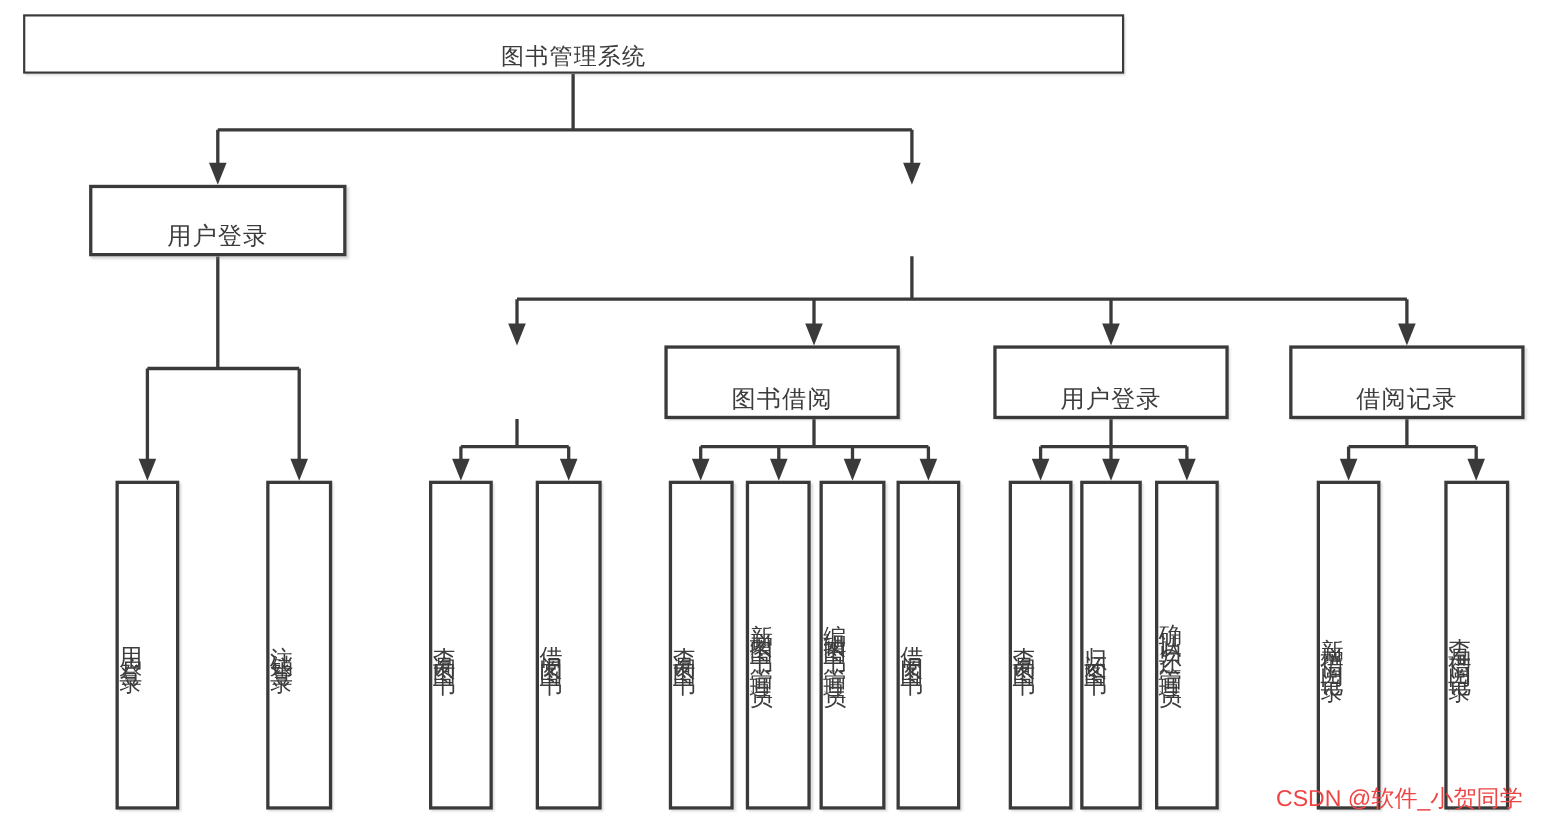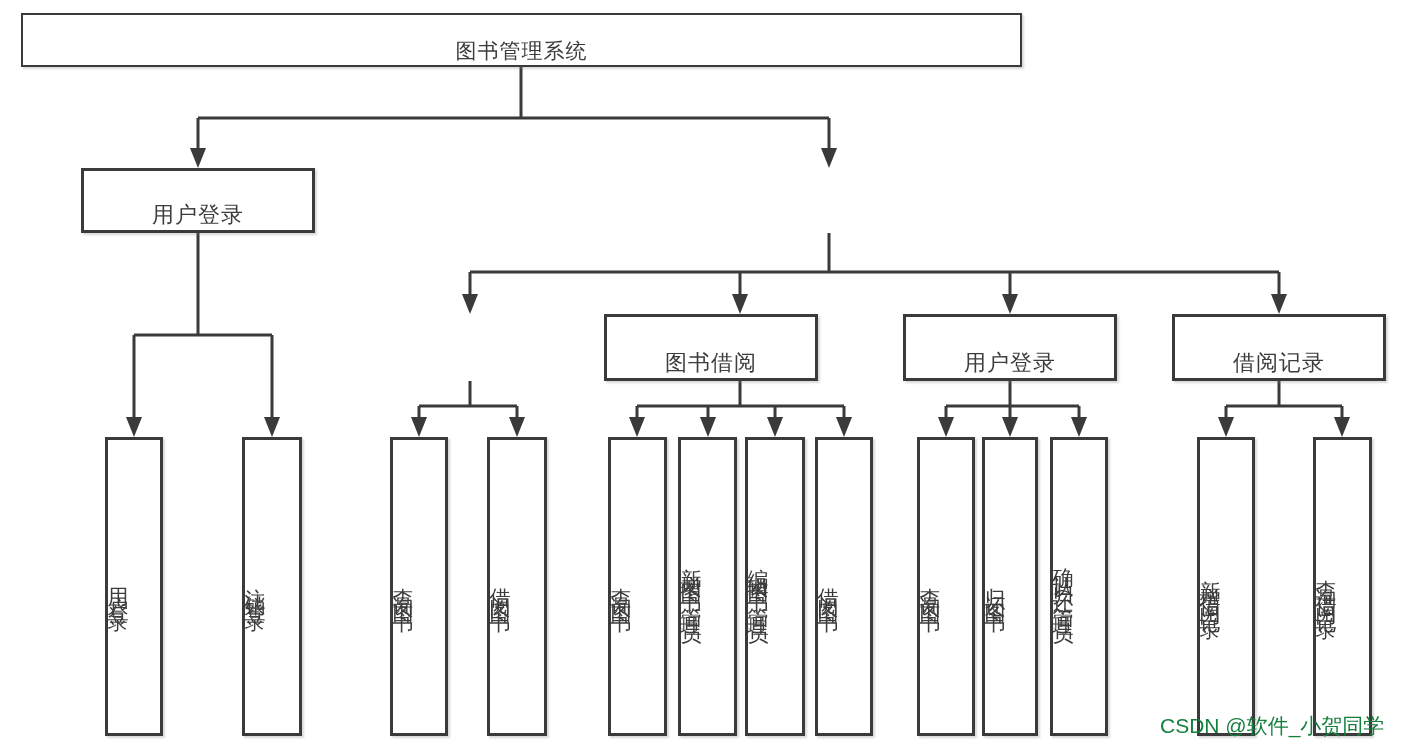--- a/index.html
+++ b/index.html
@@ -47,21 +47,21 @@
     font-size: 21px;
     letter-spacing: 8px;
     line-height: 1;
   }
   #watermark {
     position: absolute;
     left: 1160px;
     top: 712px;
     width: 240px;
     font-size: 21px;
-    color: #15803d;
+    color: #ef4444;
     white-space: nowrap;
     z-index: 5;
   }
 </style>
 </head>
 <body>
 
 <div id="canvas">
 
   <svg id="connectors" viewBox="0 0 1405 747" xmlns="http://www.w3.org/2000/svg">

